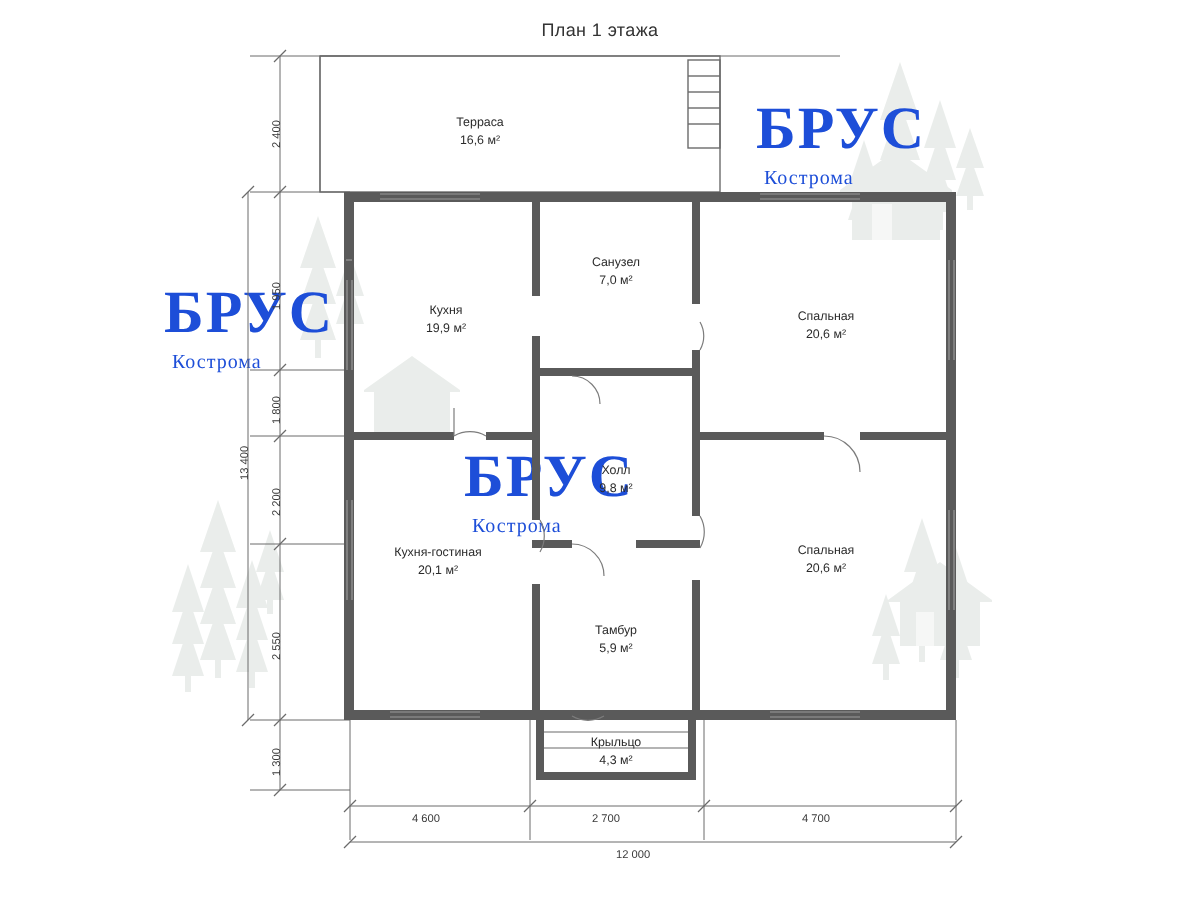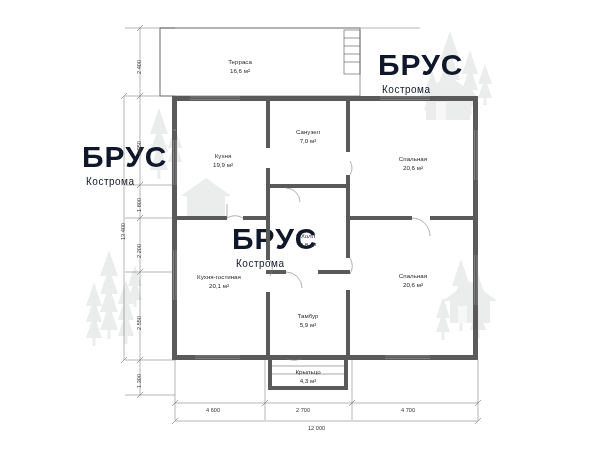--- a/index.html
+++ b/index.html
@@ -51,23 +51,24 @@
     font-size: 5.6px;
     color: #3a3a3a;
     white-space: nowrap;
   }
   .dim-v {
     transform-origin: 0 0;
     transform: rotate(-90deg);
   }
   .wm {
     position: absolute;
-    color: #0f172a;
+    color: #1d4ed8;
     font-weight: bold;
     user-select: none;
+    font-family: Liberation Serif, serif;
   }
   .wm-big {
     font-size: 30px;
     letter-spacing: 1px;
   }
   .wm-small {
     font-size: 10px;
     letter-spacing: .5px;
     font-weight: normal;
   }
@@ -290,20 +291,21 @@
       <line x1="477" y1="130" x2="477" y2="180"></line>
       <line x1="474.5" y1="255" x2="474.5" y2="305"></line>
       <line x1="477" y1="255" x2="477" y2="305"></line>
       <line x1="195" y1="356" x2="240" y2="356"></line>
       <line x1="195" y1="358.5" x2="240" y2="358.5"></line>
       <line x1="385" y1="356" x2="430" y2="356"></line>
       <line x1="385" y1="358.5" x2="430" y2="358.5"></line>
     </g>
   </svg>
 
+  <div class="title">План 1 этажа</div>
 
   <div class="room" style="left:205px; top:58px; width:70px;">
     <span class="nm">Терраса</span>
     <span class="ar">16,6 м²</span>
   </div>
   <div class="room" style="left:188px; top:152px; width:70px;">
     <span class="nm">Кухня</span>
     <span class="ar">19,9 м²</span>
   </div>
   <div class="room" style="left:273px; top:128px; width:70px;">

